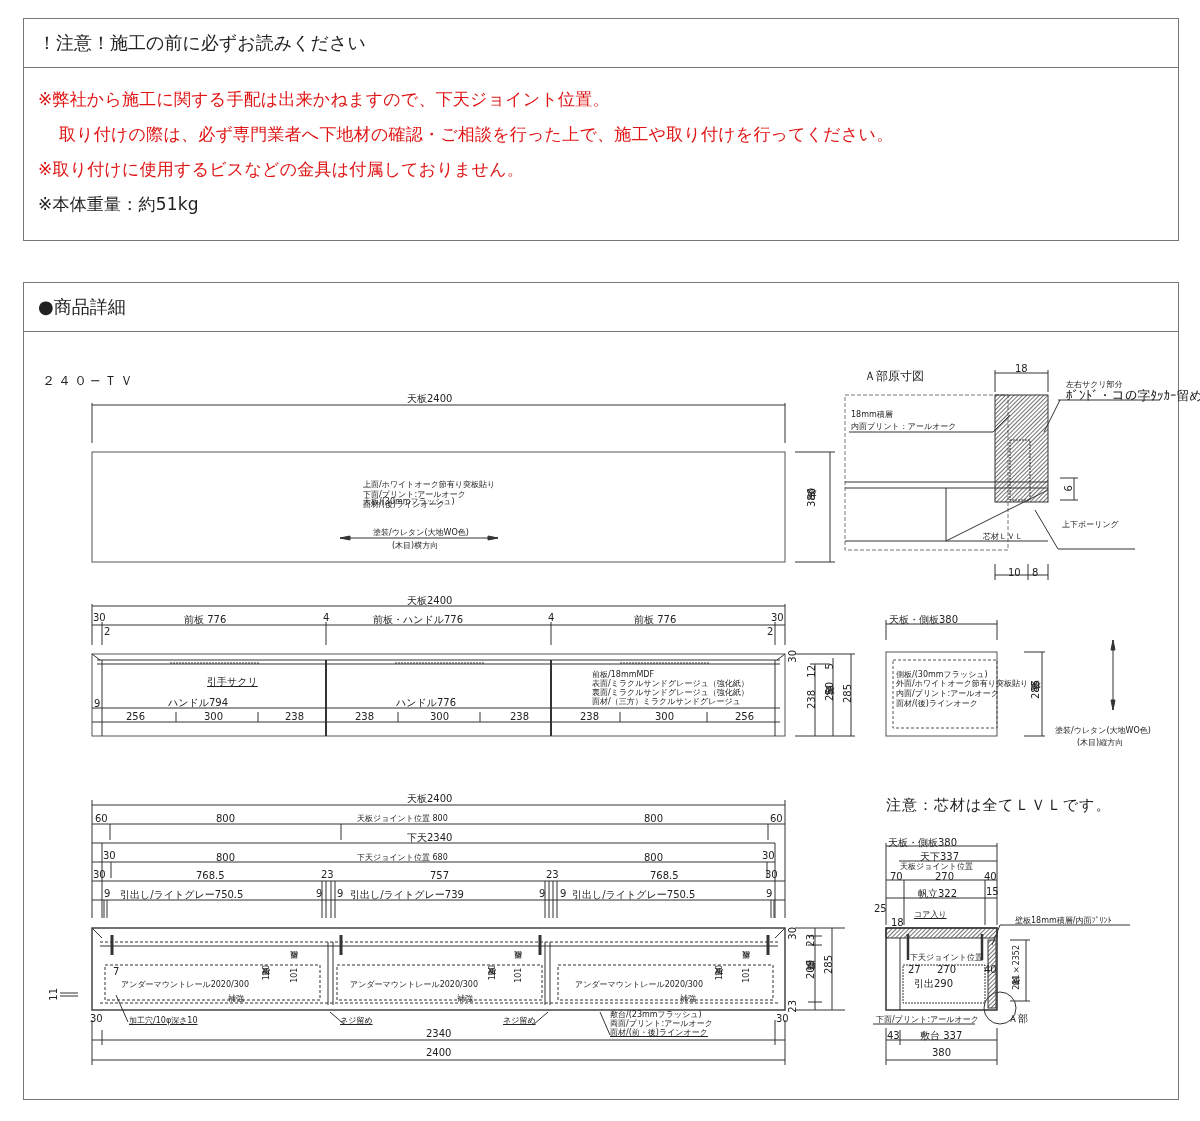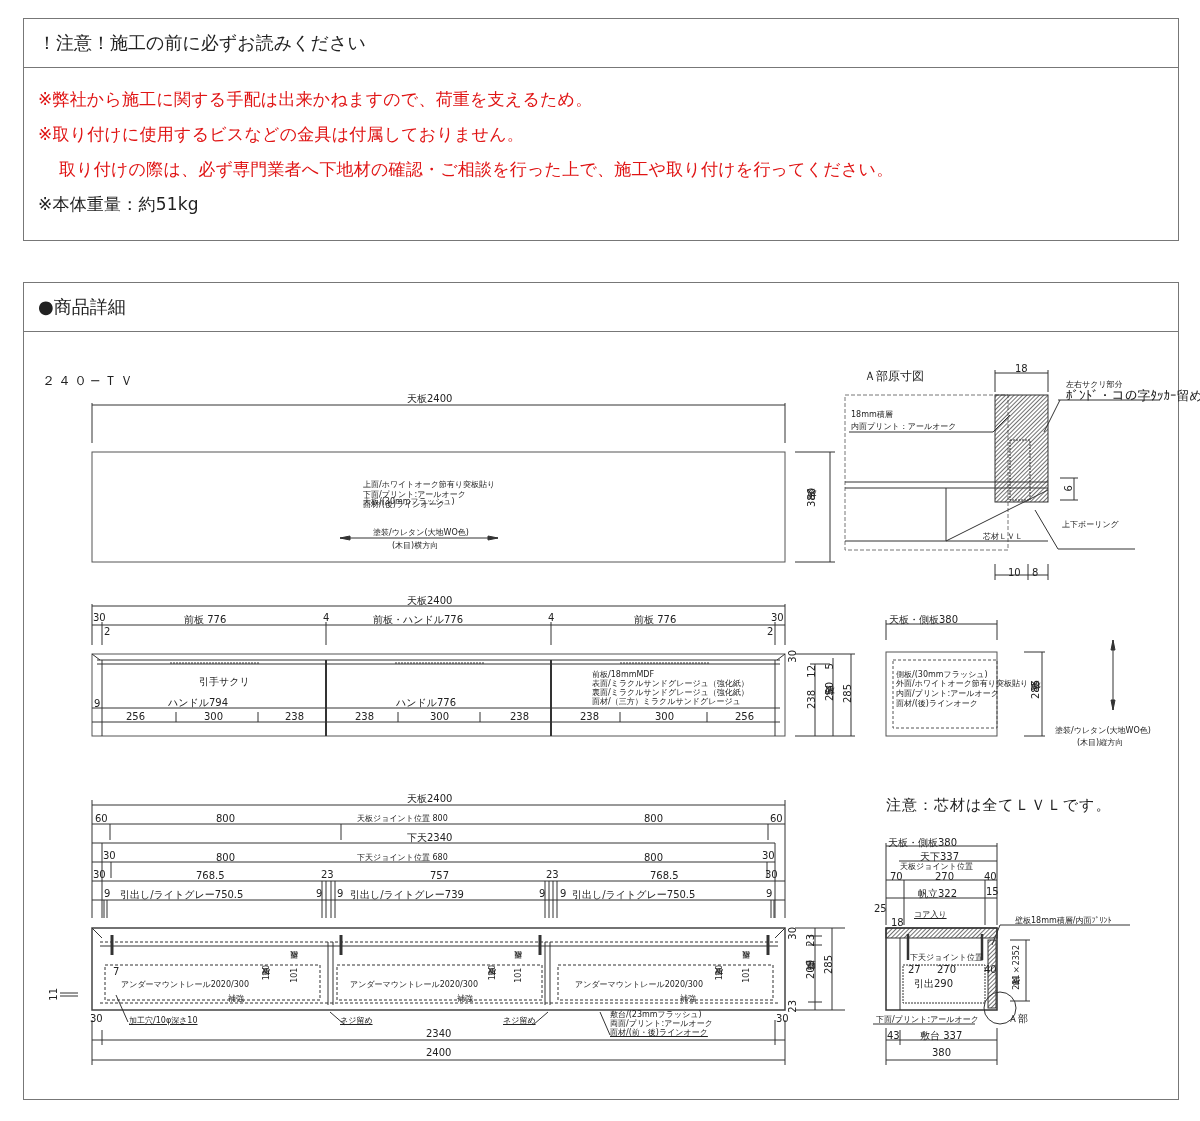--- a/index.html
+++ b/index.html
@@ -18,23 +18,23 @@
   .lg{font-size:13px;letter-spacing:3px;}
   .xl{font-size:15px;letter-spacing:1px;}
   .vt{writing-mode:vertical-rl;transform:rotate(180deg);}
 </style>
 </head>
 <body>
 
 <div id="notice" class="box">
   <div class="box-head">！注意！施工の前に必ずお読みください</div>
   <div class="notice-body">
-    <div class="nline">※弊社から施工に関する手配は出来かねますので、荷重を支えるため。</div>
+    <div class="nline">※弊社から施工に関する手配は出来かねますので、下天ジョイント位置。</div>
+    <div class="nline indent">取り付けの際は、必ず専門業者へ下地材の確認・ご相談を行った上で、施工や取り付けを行ってください。</div>
     <div class="nline">※取り付けに使用するビスなどの金具は付属しておりません。</div>
-    <div class="nline indent">取り付けの際は、必ず専門業者へ下地材の確認・ご相談を行った上で、施工や取り付けを行ってください。</div>
     <div class="nline black">※本体重量：約51kg</div>
   </div>
 </div>
 
 <div id="detail" class="box">
   <div class="box-head">●商品詳細</div>
 </div>
 
 <svg width="1200" height="1121" style="position:absolute;left:0;top:0;pointer-events:none" stroke="#333" fill="none" stroke-width="1">
   <defs>
@@ -245,21 +245,21 @@
 <div class="t" style="left:407px;top:595px">天板2400</div>
 <div class="t" style="left:93px;top:612px">30</div>
 <div class="t" style="left:104px;top:626px">2</div>
 <div class="t" style="left:184px;top:614px">前板 776</div>
 <div class="t" style="left:323px;top:612px">4</div>
 <div class="t" style="left:373px;top:614px">前板・ハンドル776</div>
 <div class="t" style="left:548px;top:612px">4</div>
 <div class="t" style="left:634px;top:614px">前板 776</div>
 <div class="t" style="left:771px;top:612px">30</div>
 <div class="t" style="left:767px;top:626px">2</div>
-<div class="t" style="left:199px;top:676px;">引手サクリ</div>
+<div class="t" style="left:207px;top:676px;text-decoration:underline">引手サクリ</div>
 <div class="t" style="left:94px;top:698px">9</div>
 <div class="t" style="left:168px;top:697px">ハンドル794</div>
 <div class="t" style="left:396px;top:697px">ハンドル776</div>
 <div class="t" style="left:126px;top:711px">256</div>
 <div class="t" style="left:204px;top:711px">300</div>
 <div class="t" style="left:285px;top:711px">238</div>
 <div class="t" style="left:355px;top:711px">238</div>
 <div class="t" style="left:430px;top:711px">300</div>
 <div class="t" style="left:510px;top:711px">238</div>
 <div class="t" style="left:580px;top:711px">238</div>

